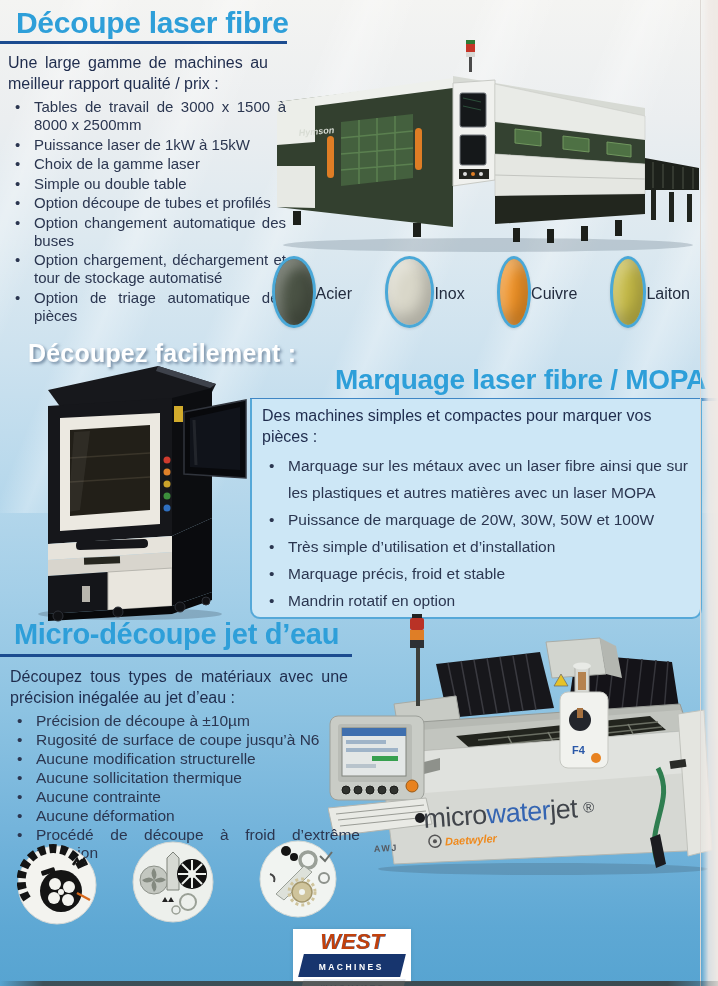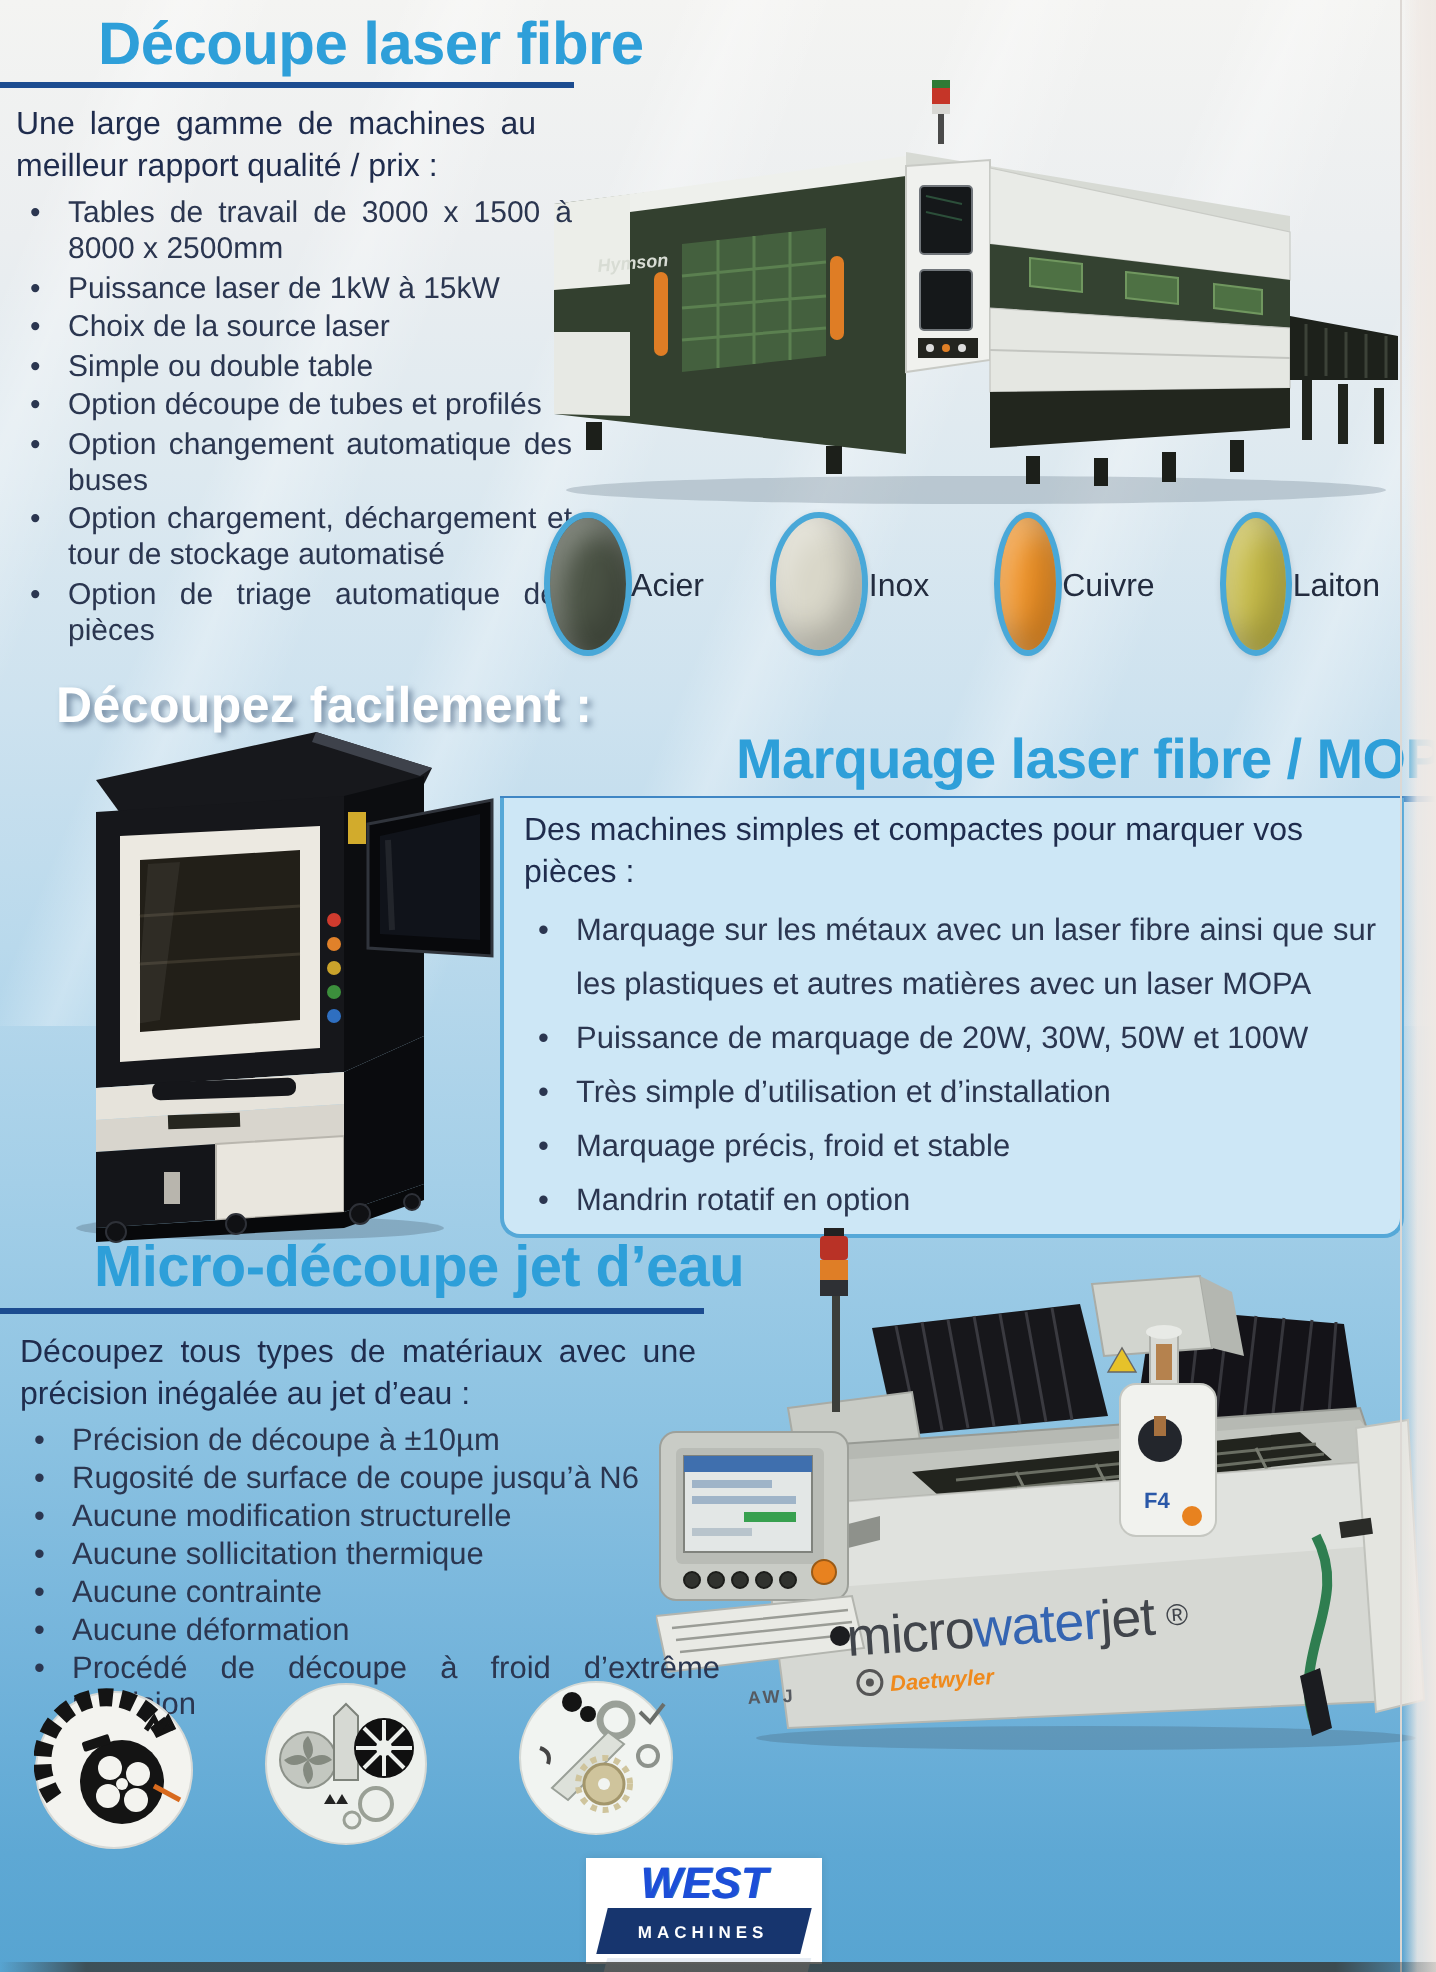--- a/index.html
+++ b/index.html
@@ -7,21 +7,21 @@
     font-family:"Liberation Sans",sans-serif;
     background:linear-gradient(180deg,#f4f4f2 0%,#ebeef0 12%,#dde9f0 24%,#cde2ef 36%,#b9d9ec 48%,#a4cfe8 60%,#8dc3e2 72%,#74b4db 84%,#5ea8d4 94%,#57a4d1 100%);}
   .streaks{position:absolute;left:0;top:0;right:0;height:52%;pointer-events:none;
     background:repeating-linear-gradient(112deg,rgba(255,255,255,0) 0px,rgba(255,255,255,0) 55px,rgba(255,255,255,.30) 85px,rgba(255,255,255,0) 130px);}
   .scan-right{position:absolute;top:0;bottom:0;right:0;width:17px;
     background:linear-gradient(to right,rgba(238,233,229,0) 0%,rgba(240,234,230,.85) 45%,#efe9e4 100%);
     border-left:1px solid rgba(140,140,140,.18);}
   .scan-bottom{position:absolute;left:0;right:0;bottom:0;height:5px;
     background:linear-gradient(to right,rgba(52,52,48,0),rgba(52,52,48,.75) 6%,rgba(52,52,48,.8) 93%,rgba(52,52,48,.15));}
 
-  .sec-title{position:absolute;font-weight:bold;color:#2e9fd9;letter-spacing:-0.3px;line-height:1;margin-left:33px;}
+  .sec-title{position:absolute;font-weight:bold;color:#2e9fd9;letter-spacing:-0.3px;line-height:1;}
   .title1{left:16px;top:8px;font-size:30px;}
   .title2{left:250px;top:366px;width:456px;text-align:right;font-size:28px;}
   .title3{left:14px;top:620px;font-size:29px;}
   .rule{position:absolute;height:3px;}
   .rule1{left:0;top:41px;width:287px;background:#1c4c90;}
   .rule2{left:250px;top:398px;width:468px;background:#3f86c4;}
   .rule3{left:0;top:654px;width:352px;background:#1c4c90;}
 
   .intro{position:absolute;font-weight:normal;color:#1f2c4d;text-align:justify;line-height:1.32;}
   .intro1{left:8px;top:52px;width:260px;font-size:16px;}
@@ -63,21 +63,21 @@
 
   .logo-system{position:absolute;left:20px;top:966px;width:230px;height:54px;margin-top:24px;}
   .sys-blur{position:absolute;left:0;top:8px;width:96px;height:38px;background:rgba(255,255,255,.92);
     filter:blur(5px);border-radius:4px;}
   .sys-text{position:absolute;left:46px;top:2px;font-style:italic;font-weight:bold;font-size:40px;
     letter-spacing:.5px;color:#1b1b1b;line-height:1;}
   .sys-s{color:#2a7fc8;}
 
   .logo-west{position:absolute;left:293px;top:929px;width:118px;height:53px;background:#fff;
     text-align:center;box-sizing:border-box;padding-top:2px;box-shadow:0 0 4px rgba(0,0,0,.1);}
-  .west-word{font-size:22px;font-weight:bold;font-style:italic;color:#1d4ed8;line-height:1;
+  .west-word{font-size:22px;font-weight:bold;font-style:italic;color:#c2410c;line-height:1;
     text-shadow:.6px 0 #2a72c8;}
   .west-band{margin:1px auto 0;width:102px;background:#17356e;transform:skewX(-14deg);padding:2px 0 3px;}
   .west-band span{display:inline-block;transform:skewX(14deg);color:#fff;font-size:8.5px;font-weight:bold;letter-spacing:2.5px;}
   .west-reflection{margin:2px auto 0;width:102px;transform:skewX(-14deg) scaleY(-1);
     background:linear-gradient(#c3cedf,#e4eaf2);padding:1px 0 2px;opacity:.85;}
   .west-reflection span{display:inline-block;transform:skewX(14deg);color:#93a9c6;font-size:8.5px;font-weight:bold;letter-spacing:2.5px;}
 </style>
 </head>
 <body>
 
@@ -145,21 +145,21 @@
     </g>
   </svg>
 
   <div class="sec-title title1">Découpe laser fibre</div>
   <div class="rule rule1"></div>
   <div class="intro intro1">Une large gamme de machines au meilleur rapport qualité / prix :</div>
 
   <ul class="blist list1">
     <li>Tables de travail de 3000 x 1500 à 8000 x 2500mm</li>
     <li>Puissance laser de 1kW à 15kW</li>
-    <li>Choix de la source laser</li>
+    <li>Choix de la gamme laser</li>
     <li>Simple ou double table</li>
     <li>Option découpe de tubes et profilés</li>
     <li>Option changement automatique des buses</li>
     <li>Option chargement, déchargement et tour de stockage automatisé</li>
     <li>Option de triage automatique des pièces</li>
   </ul>
 
   <div class="cta">Découpez facilement :</div>
 
   <div class="materials">

